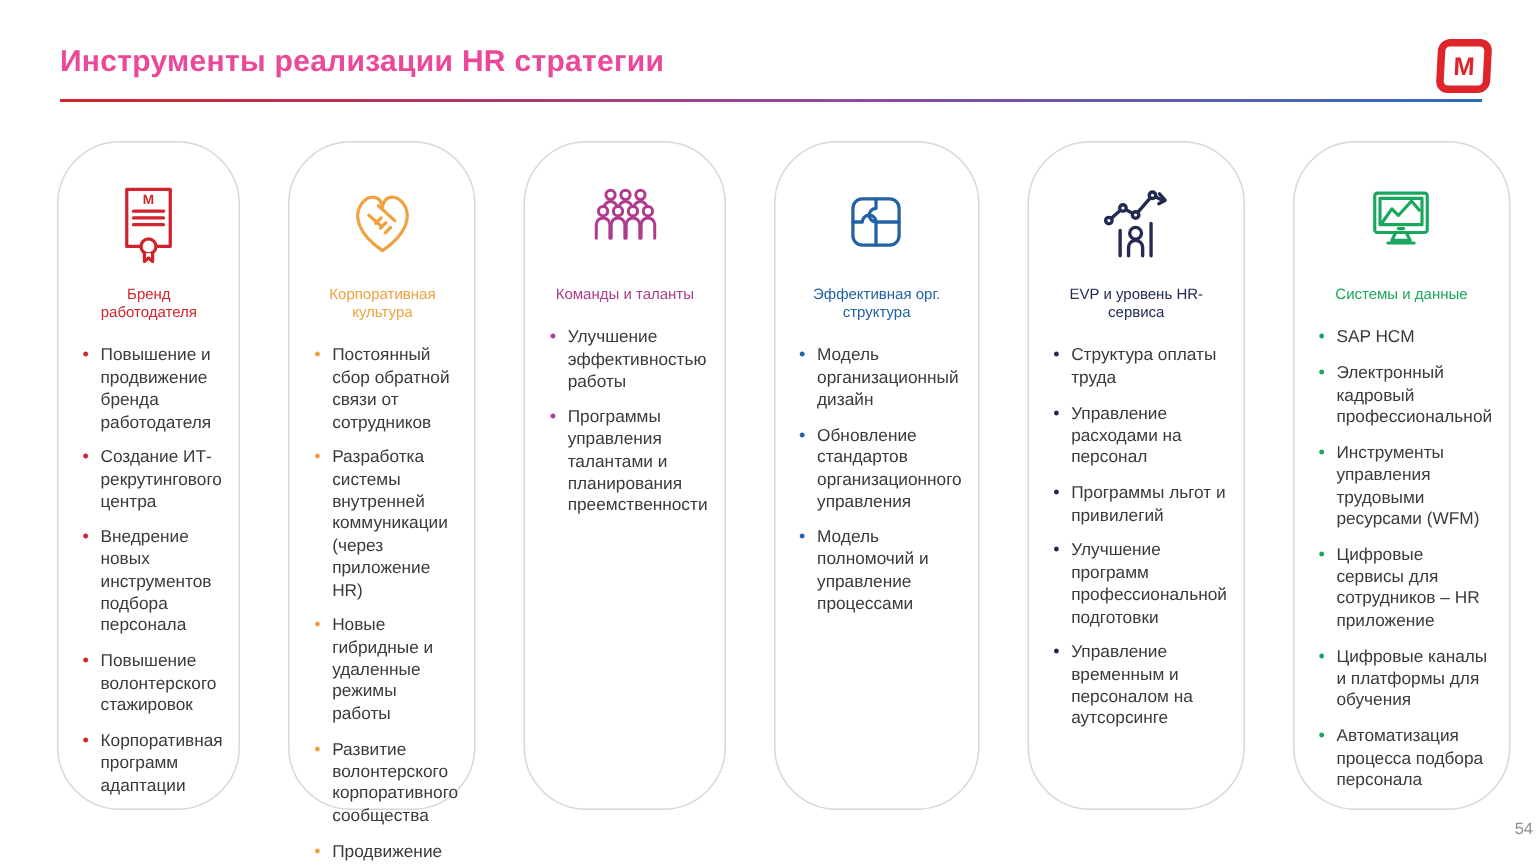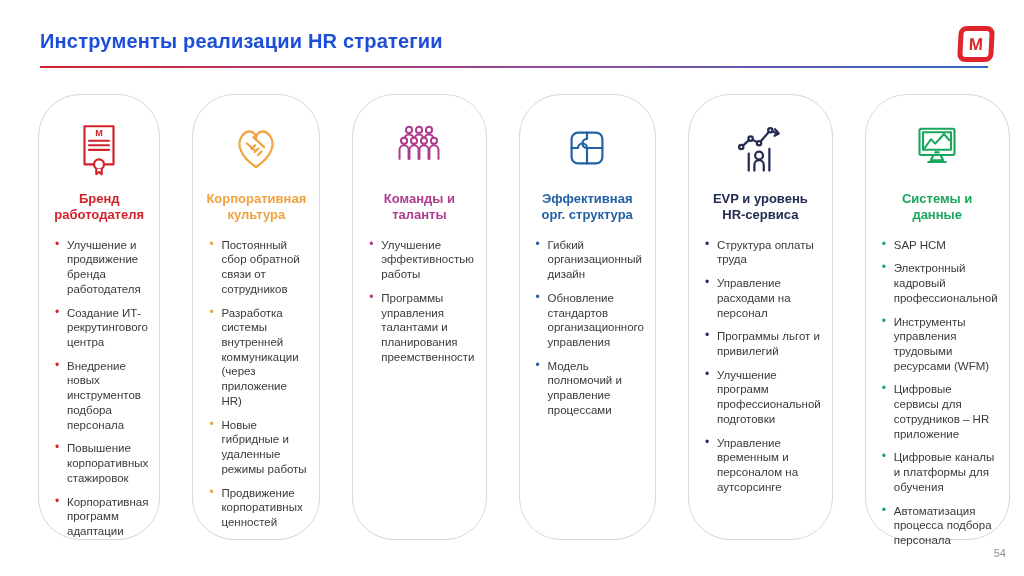--- a/index.html
+++ b/index.html
@@ -2,21 +2,21 @@
 <html><head>
 <meta charset="utf-8">
 <style>
   html,body { margin:0; padding:0; background:#fff; }
   .slide {
     position:relative; width:1024px; height:576px; background:#ffffff;
     font-family:"Liberation Sans", sans-serif; overflow:hidden;
   }
   .page-title {
     position:absolute; top:30px; left:40px; margin:0;
-    font-size:20px; font-weight:bold; color:#1d4ed8; letter-spacing:.2px;
+    font-size:20px; font-weight:bold; color:#ec4899; letter-spacing:.2px;
   }
   .logo {
     position:absolute; top:26px; right:30px; width:26px; height:26px;
     border:5px solid #E0242C; border-radius:8px;
     display:flex; align-items:center; justify-content:center;
     color:#E0242C; font-weight:bold; font-size:17px; line-height:1;
     transform:skewX(-3deg);
   }
   .divider {
     position:absolute; top:66px; left:40px; right:36px; height:2px;
@@ -31,33 +31,33 @@
     border:1px solid #D8D8D8; border-radius:42px;
     padding:16px 11px 0 11px;
   }
   .icon-wrap {
     height:74px; display:flex; align-items:center; justify-content:center;
     color:var(--accent);
   }
   .icon-wrap svg { display:block; }
   .card-title {
     margin:6px 2px 0; text-align:center;
-    font-size:13px; line-height:1.22; font-weight:bold; color:var(--accent);
+    font-size:10px; line-height:1.22; font-weight:normal; color:var(--accent);
   }
   .bullets { margin:15px 0 0; padding:0 0 0 5px; list-style:none; }
   .bullets li {
     position:relative; padding-left:12px; margin-bottom:9px;
     font-size:11.5px; line-height:1.28; color:#3A3A3A;
   }
   .bullets li::before {
     content:"\2022"; position:absolute; left:0; top:-1px;
     color:var(--accent); font-size:12px;
   }
   .page-number {
-    position:absolute; right:18px; bottom:17px;
+    position:absolute; right:2px; bottom:17px;
     font-size:11px; color:#8F8F8F;
   }
 </style>
 </head>
 <body>
 
 <div class="slide">
   <h1 class="page-title">Инструменты реализации HR стратегии</h1>
   <div class="logo">
     <span>М</span>
@@ -72,44 +72,45 @@
     <text x="32" y="19" text-anchor="middle" font-size="10" font-weight="bold" fill="currentColor" stroke="none" font-family="Liberation Sans, sans-serif">М</text>
     <line x1="21" y1="24" x2="43" y2="24"></line>
     <line x1="21" y1="29" x2="43" y2="29"></line>
     <line x1="21" y1="34" x2="43" y2="34"></line>
     <circle cx="32" cy="50" r="5.5" fill="#ffffff"></circle>
     <path d="M29 55 L29 61 L32 58.5 L35 61 L35 55" fill="#ffffff"></path>
   </svg>
         </div>
     <h2 class="card-title">Бренд работодателя</h2>
     <ul class="bullets">
-          <li>Улучшение и продвижение бренда работодателя</li>
+          <li>Повышение и продвижение бренда работодателя</li>
           <li>Создание ИТ-рекрутингового центра</li>
           <li>Внедрение новых инструментов подбора персонала</li>
-          <li>Повышение корпоративных стажировок</li>
+          <li>Повышение волонтерского стажировок</li>
           <li>Корпоративная программ адаптации</li>
         </ul>
   </section>
 
   <section class="card" style="--accent: #EFA23D;">
     <div class="icon-wrap">
           <svg width="60" height="58" viewBox="0 0 64 64" fill="none" stroke="currentColor" stroke-width="2.4" stroke-linecap="round" stroke-linejoin="round">
     <path d="M32 53 C14 41 10 27 17 18 C23 11 31 13 32 21 C33 13 41 11 47 18 C54 27 50 41 32 53 Z"></path>
     <path d="M22 27 L31 35"></path>
     <path d="M29 20 L41 31"></path>
     <path d="M27 33 L31 29"></path>
     <path d="M30.5 36.5 L34.5 32.5"></path>
     <path d="M34 40 L38 36"></path>
   </svg>
         </div>
     <h2 class="card-title">Корпоративная культура</h2>
     <ul class="bullets">
           <li>Постоянный сбор обратной связи от сотрудников</li>
           <li>Разработка системы внутренней коммуникации (через приложение HR)</li>
           <li>Новые гибридные и удаленные режимы работы</li>
+          <li>Развитие волонтерского корпоративного сообщества</li>
           <li>Продвижение корпоративных ценностей</li>
         </ul>
   </section>
 
   <section class="card" style="--accent: #AE3B8D;">
     <div class="icon-wrap">
           <svg width="60" height="58" viewBox="0 0 64 64" fill="none" stroke="currentColor" stroke-width="2.2" stroke-linecap="round" stroke-linejoin="round">
     <g>
       <circle cx="21" cy="12" r="3.4" fill="#fff"></circle>
       <path d="M16 30 v-8 a5 5 0 0 1 10 0 v8" fill="#fff"></path>
@@ -140,21 +141,21 @@
   <section class="card" style="--accent: #2361A5;">
     <div class="icon-wrap">
           <svg width="58" height="58" viewBox="0 0 64 64" fill="none" stroke="currentColor" stroke-width="2.4" stroke-linecap="round" stroke-linejoin="round">
     <rect x="15" y="15" width="34" height="34" rx="7"></rect>
     <path d="M32 15 v7 a4.2 4.2 0 1 0 0 10 v17"></path>
     <path d="M15 32 h7 a4.2 4.2 0 1 1 10 0 h17"></path>
   </svg>
         </div>
     <h2 class="card-title">Эффективная орг. структура</h2>
     <ul class="bullets">
-          <li>Гибкий организационный дизайн</li>
+          <li>Модель организационный дизайн</li>
           <li>Обновление стандартов организационного управления</li>
           <li>Модель полномочий и управление процессами</li>
         </ul>
   </section>
 
   <section class="card" style="--accent: #232B52;">
     <div class="icon-wrap">
           <svg width="60" height="60" viewBox="0 0 64 64" fill="none" stroke="currentColor" stroke-width="2.4" stroke-linecap="round" stroke-linejoin="round">
     <path d="M12 31 L22 22 L31 27 L43 13 L51 17"></path>
     <circle cx="12" cy="31" r="2.3" fill="#fff"></circle>

